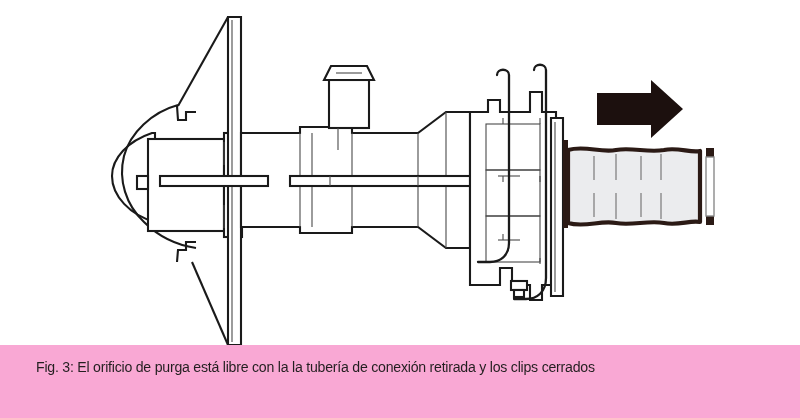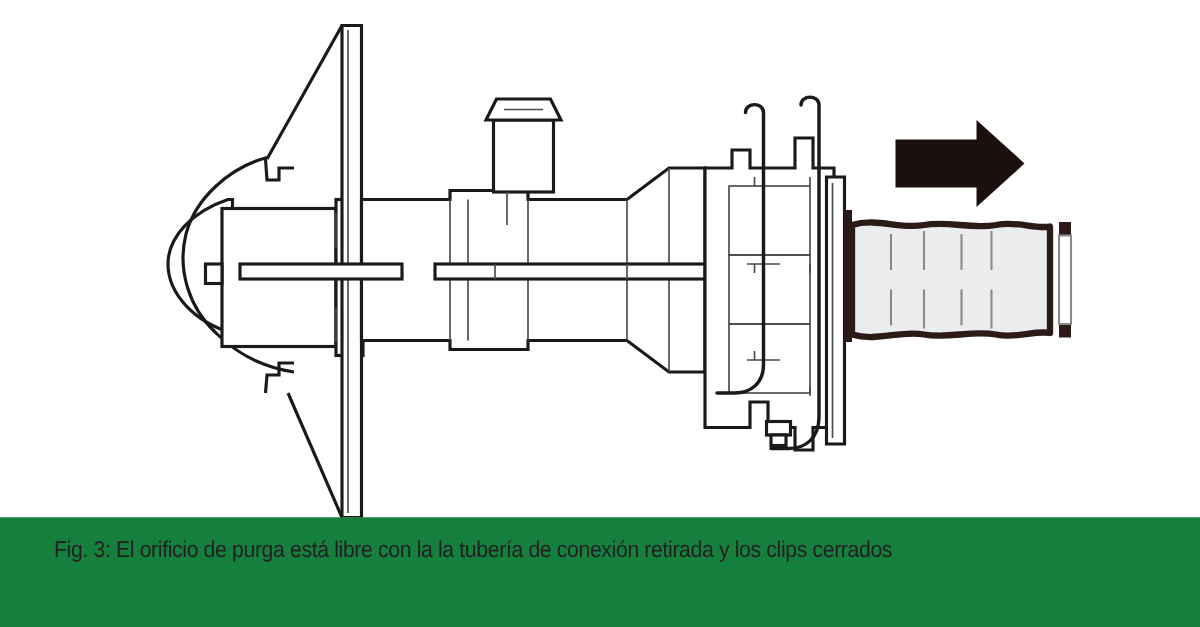--- a/index.html
+++ b/index.html
@@ -11,21 +11,21 @@
   body {
     width: 800px;
     height: 418px;
     font-family: "Liberation Sans", sans-serif;
     overflow: hidden;
   }
   #page {
     position: relative;
     width: 800px;
     height: 418px;
-    background: #15803d;
+    background: #f9a8d4;
   }
   #figure-area {
     position: absolute;
     left: 0;
     top: 0;
     width: 800px;
     height: 345px;
   }
   #figure-svg {
     display: block;

